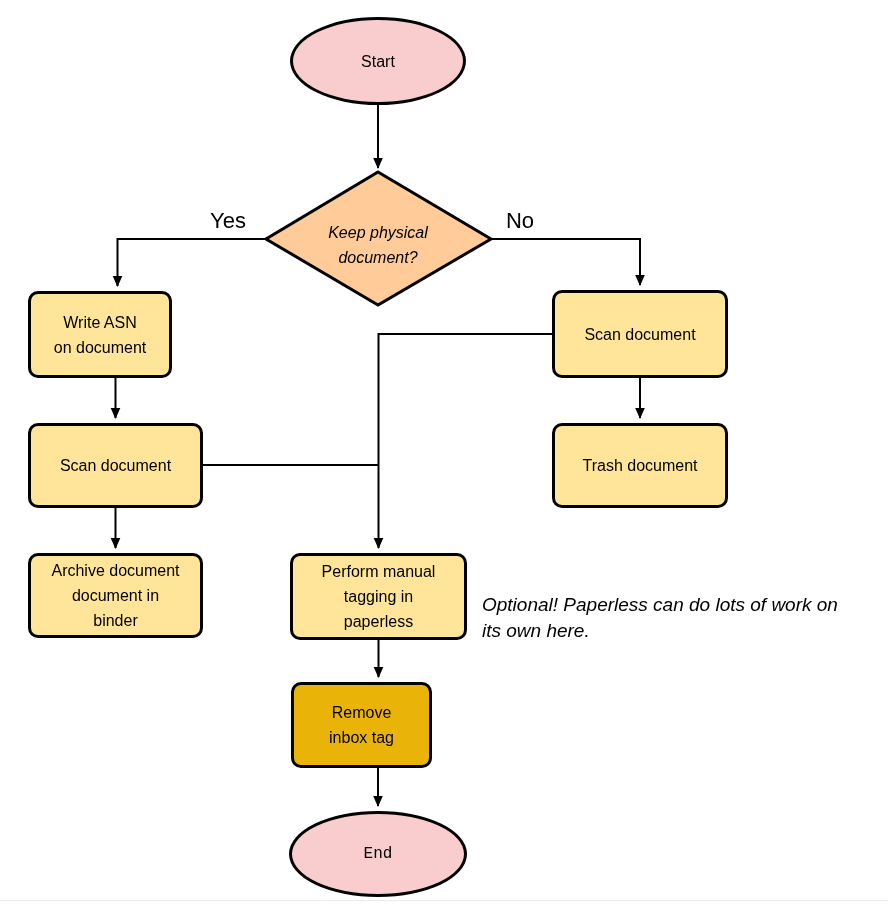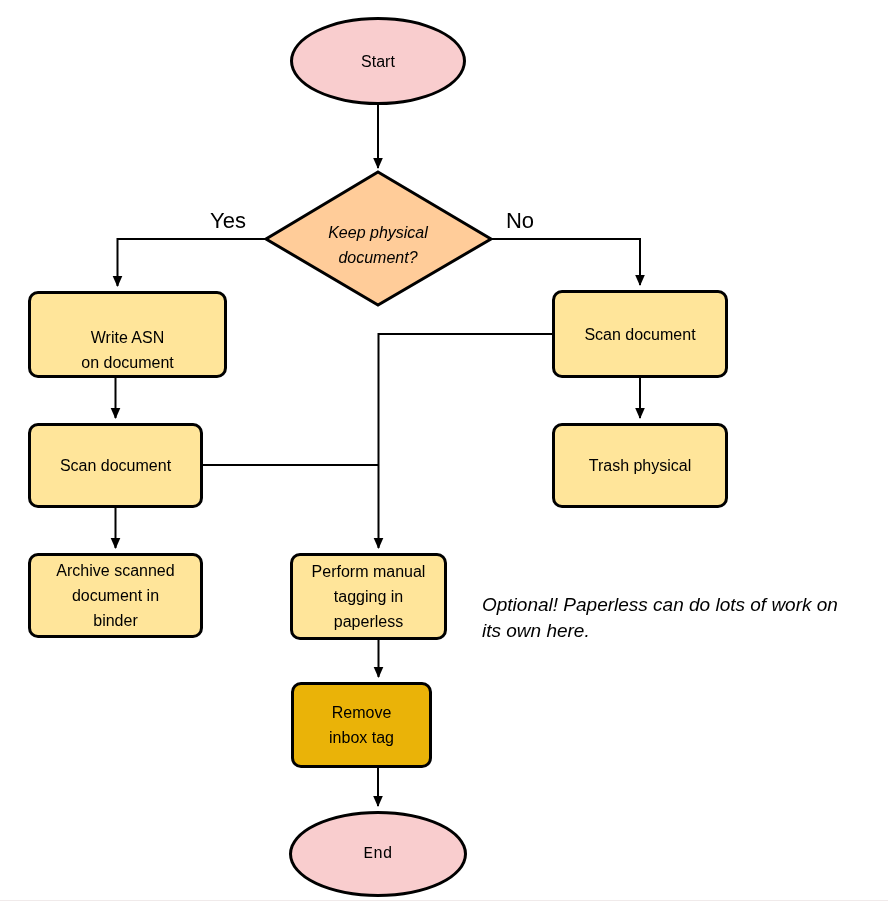--- a/index.html
+++ b/index.html
@@ -102,54 +102,54 @@
   <div class="node decision-label" style="left:286px; top:212px; width:184px; height:66px;font-style:italic;">
     <div>
       <span class="ln">Keep physical</span>
       <span class="ln">document?</span>
     </div>
   </div>
 
   <div class="edge-label" style="left:198px; top:210px; width:60px;">Yes</div>
   <div class="edge-label" style="left:494px; top:210px; width:52px;">No</div>
 
-  <div class="node process" style="left: 28px; top: 291px; width: 199px; height: 87px; background-color: rgb(255, 229, 154); align-items: flex-end;">
+  <div class="node process" style="left: 28px; top: 291px; width: 144px; height: 87px; background-color: rgb(255, 229, 154);">
     <div>
       <span class="ln">Write ASN</span>
       <span class="ln">on document</span>
     </div>
   </div>
 
   <div class="node process" style="left: 28px; top: 423px; width: 175px; height: 85px; background-color: rgb(255, 229, 154);">
     <div>
       <span class="ln">Scan document</span>
     </div>
   </div>
 
   <div class="node process" style="left: 28px; top: 553px; width: 175px; height: 85px; background-color: rgb(255, 229, 154);">
     <div>
-      <span class="ln">Archive scanned</span>
+      <span class="ln">Archive document</span>
       <span class="ln">document in</span>
       <span class="ln">binder</span>
     </div>
   </div>
 
   <div class="node process" style="left: 552px; top: 290px; width: 176px; height: 88px; background-color: rgb(255, 229, 154);">
     <div>
       <span class="ln">Scan document</span>
     </div>
   </div>
 
   <div class="node process" style="left: 552px; top: 423px; width: 176px; height: 85px; background-color: rgb(255, 229, 154);">
     <div>
-      <span class="ln">Trash physical</span>
+      <span class="ln">Trash document</span>
     </div>
   </div>
 
-  <div class="node process" style="left: 290px; top: 553px; width: 157px; height: 87px; background-color: rgb(255, 229, 154);">
+  <div class="node process" style="left: 290px; top: 553px; width: 177px; height: 87px; background-color: rgb(255, 229, 154);">
     <div>
       <span class="ln">Perform manual</span>
       <span class="ln">tagging in</span>
       <span class="ln">paperless</span>
     </div>
   </div>
 
   <div class="note" style="left:482px; top:592px;">
     <span class="ln">Optional! Paperless can do lots of work on</span>
     <span class="ln">its own here.</span>

